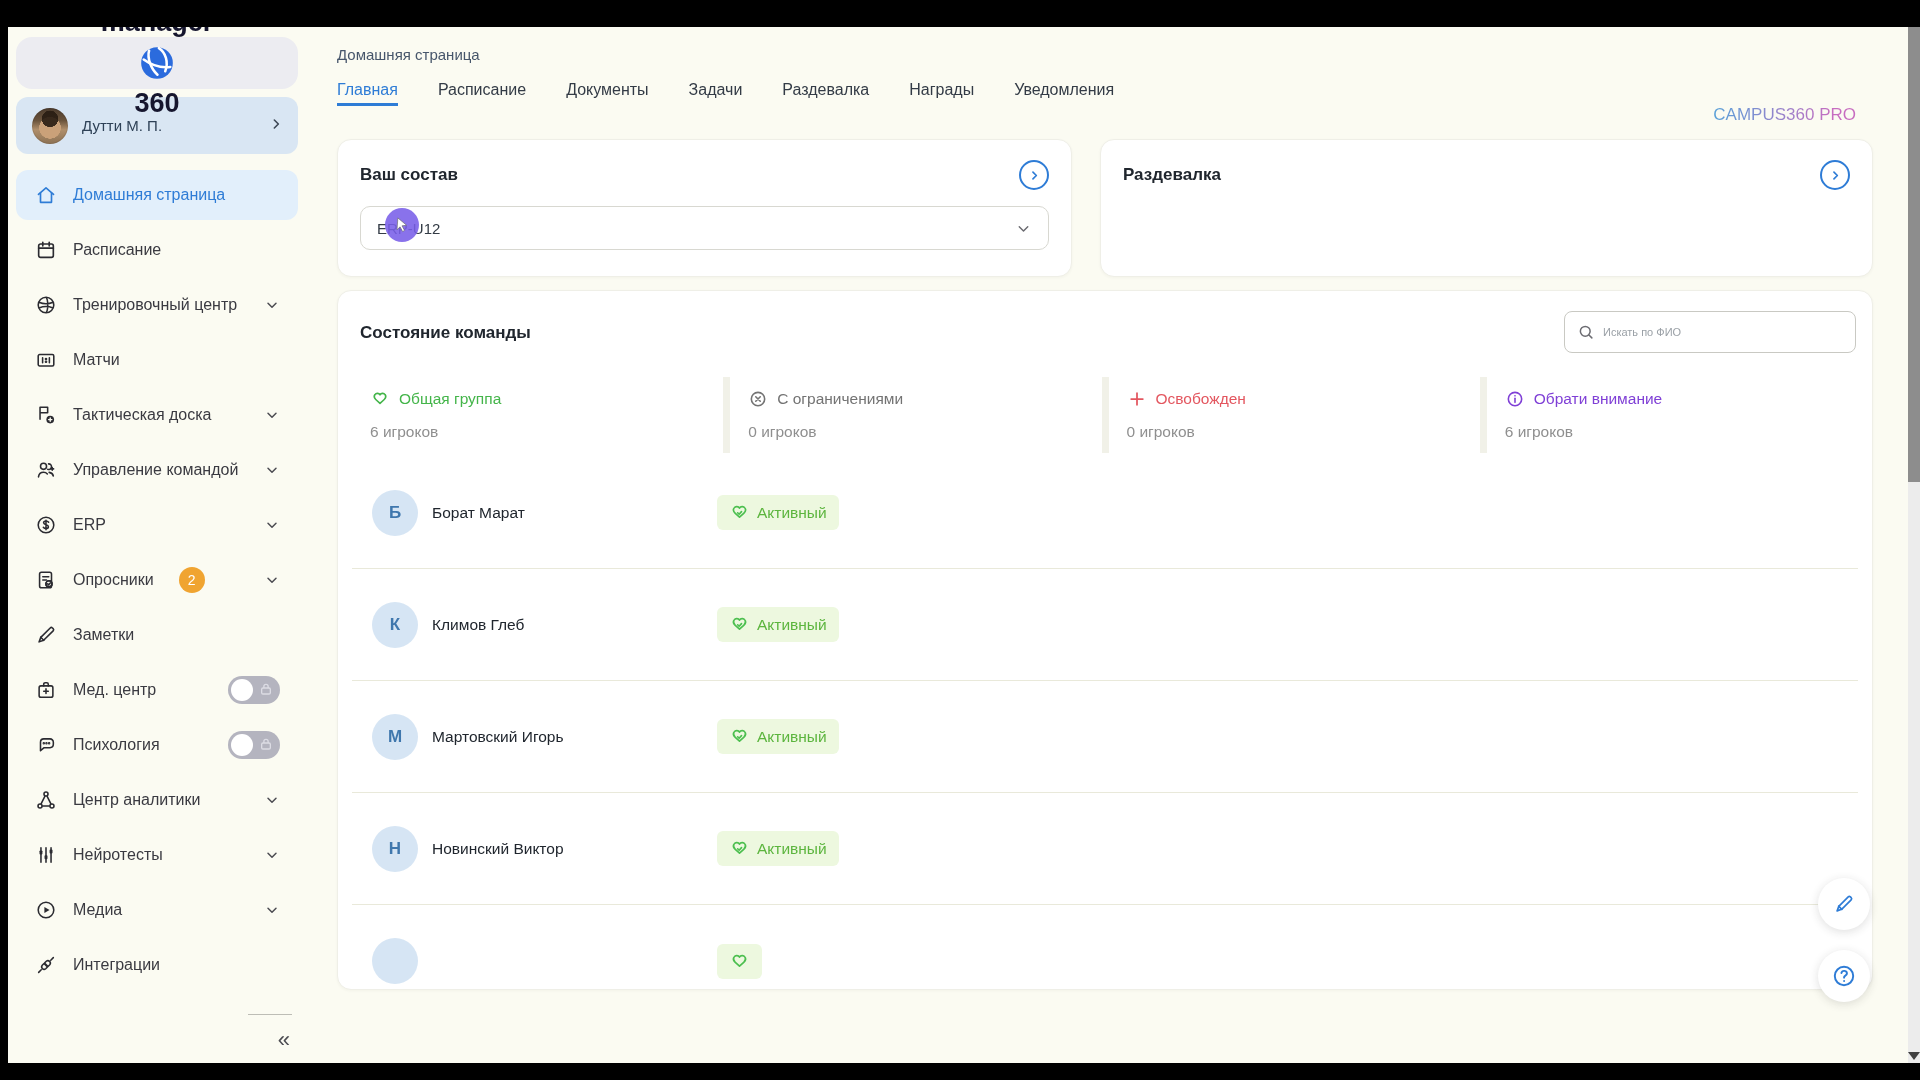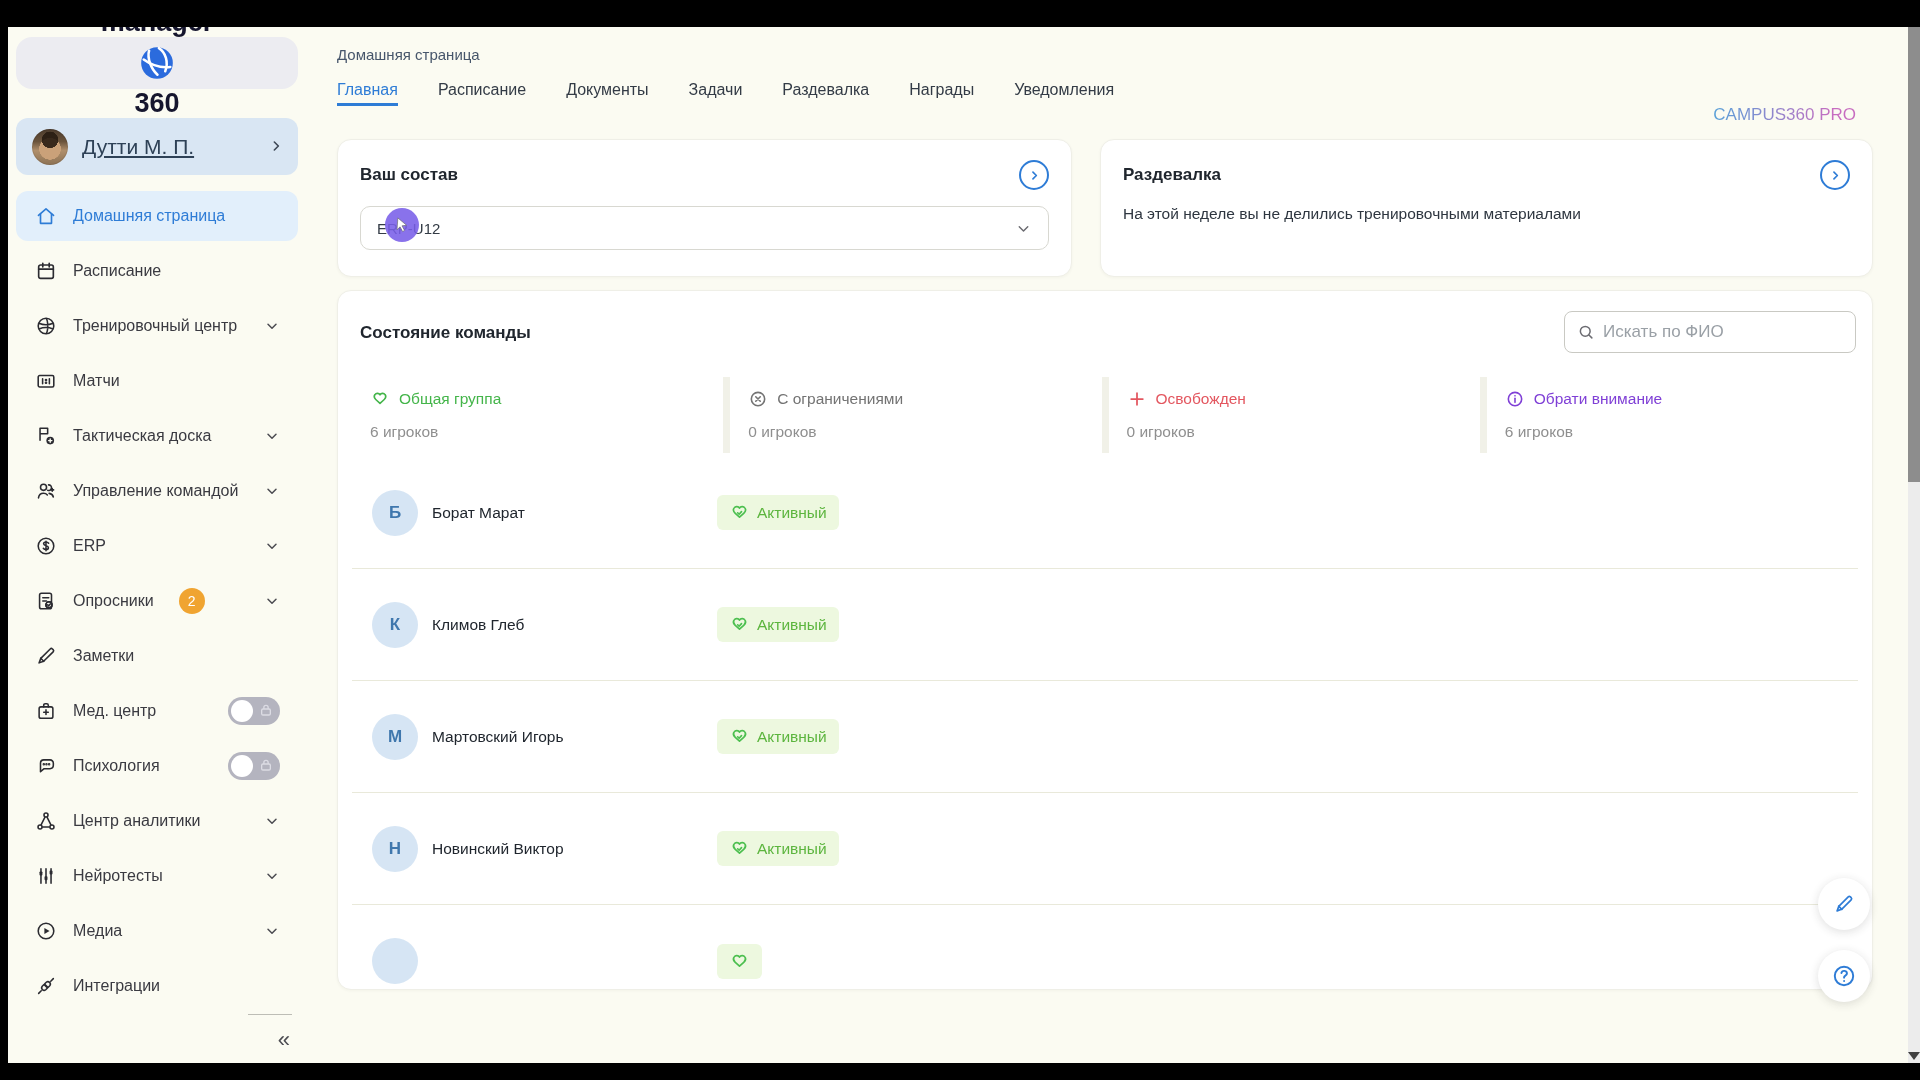--- a/index.html
+++ b/index.html
@@ -14,23 +14,23 @@
   .scroll-thumb { position:absolute; top:0; left:0; width:12px; height:455px; background:#8d8d8d; }
   .scroll-arrow { position:absolute; bottom:3px; left:0; width:0; height:0;
                   border-left:6px solid transparent; border-right:6px solid transparent;
                   border-top:8px solid #3f3f3f; }
 
   
   .sidebar { width:298px; flex:0 0 298px; padding:10px 8px 0 8px; position:relative; }
   .logo { height:52px; background:#ececf1; border-radius:16px; display:flex; align-items:center;
           justify-content:center; gap:6px; font-weight:bold; font-size:27px; color:#16162e; cursor:pointer;flex-direction:column;}
   .logo svg { display:block; }
-  .user-pill { margin-top:29px; height:57px; background:#d9e6f3; border-radius:12px;
+  .user-pill { margin-top:8px; height:57px; background:#d9e6f3; border-radius:12px;
                display:flex; align-items:center; gap:14px; padding:0 14px 0 16px;
-               font-size:21px; color:#2e4156; cursor:pointer;text-decoration:underline; }
+               font-size:15px; color:#2e4156; cursor:pointer; }
   .user-pill .chev { margin-left:auto; color:#3c4654; }
   .photo-avatar { width:36px; height:36px; border-radius:50%; flex:0 0 auto;
     background:
       radial-gradient(circle at 50% 30%, rgba(40,28,18,.9) 0 26%, transparent 27%),
       radial-gradient(circle at 50% 55%, #caa179 0 40%, transparent 41%),
       linear-gradient(180deg,#4a3a2c 0%, #6b543c 35%, #b08f6b 60%, #8c7153 100%);
     box-shadow: inset 0 0 0 1px rgba(0,0,0,.08); }
   nav { margin-top:16px; }
   .nav-item { height:55px; display:flex; align-items:center; gap:15px; padding:0 10px 0 18px;
               font-size:16px; color:#3a3a41; border-radius:12px; cursor:pointer; }
@@ -81,21 +81,21 @@
   .select-box .chevd { color:#6a6a70; display:flex; }
   .locker-msg { margin-top:15px; font-size:15.5px; color:#2e3640; }
 
   .team-card { margin-top:13px; margin-right:0; background:#fff; border:1px solid #efefe7; border-radius:14px;
                box-shadow:0 1px 3px rgba(40,40,30,.04); padding:20px 14px 0; height:700px; }
   .team-head { display:flex; align-items:flex-start; justify-content:space-between; padding:0 2px 0 8px; }
   .team-title { font-size:17px; font-weight:bold; color:#20262e; margin-top:12px; }
   .search-box { width:292px; height:42px; border:1px solid #c9c9c3; border-radius:8px; background:#fff;
                 display:flex; align-items:center; gap:8px; padding:0 12px; }
   .search-box svg { color:#6c6c72; flex:0 0 auto; }
-  .search-box input { border:none; outline:none; flex:1; font-size:17px; font-family:inherit; color:#333; background:transparent; }
+  .search-box input { border:none; outline:none; flex:1; font-size:11px; font-family:inherit; color:#333; background:transparent; }
   .search-box input::placeholder { color:#9aa0a6; }
 
   .groups { margin-top:24px; display:flex; }
   .group { flex:1; padding:12px 18px; }
   .group + .group { border-left:7px solid #f1f1e8; }
   .group-label { display:flex; align-items:center; gap:9px; font-size:15.5px; font-weight:500; }
   .group-count { margin-top:14px; font-size:15.5px; color:#8f8f8f; }
 
   .rows { margin-top:4px; }
   .row { height:112px; display:flex; align-items:center; padding:0 14px 0 20px; border-bottom:1px solid #e9e9da; }
@@ -391,21 +391,20 @@
 
       <div class="card locker-card">
         <div class="card-head">
           <span class="card-title">Раздевалка</span>
           <span class="round-arrow">
               <svg width="15" height="15" viewBox="0 0 24 24" fill="none" stroke="currentColor" stroke-width="2.6" stroke-linecap="round" stroke-linejoin="round">
                 <path d="m9.5 6.5 5.5 5.5-5.5 5.5"></path>
               </svg>
             </span>
         </div>
-        <div class="locker-msg">На этой неделе вы не делились тренировочными материалами</div>
       </div>
     </div>
 
     <div class="team-card">
       <div class="team-head">
         <span class="team-title">Состояние команды</span>
         <div class="search-box">
           <svg width="18" height="18" viewBox="0 0 24 24" fill="none" stroke="currentColor" stroke-width="2" stroke-linecap="round">
               <circle cx="11" cy="11" r="6.5"></circle>
               <path d="m15.9 15.9 3.9 3.9"></path>

